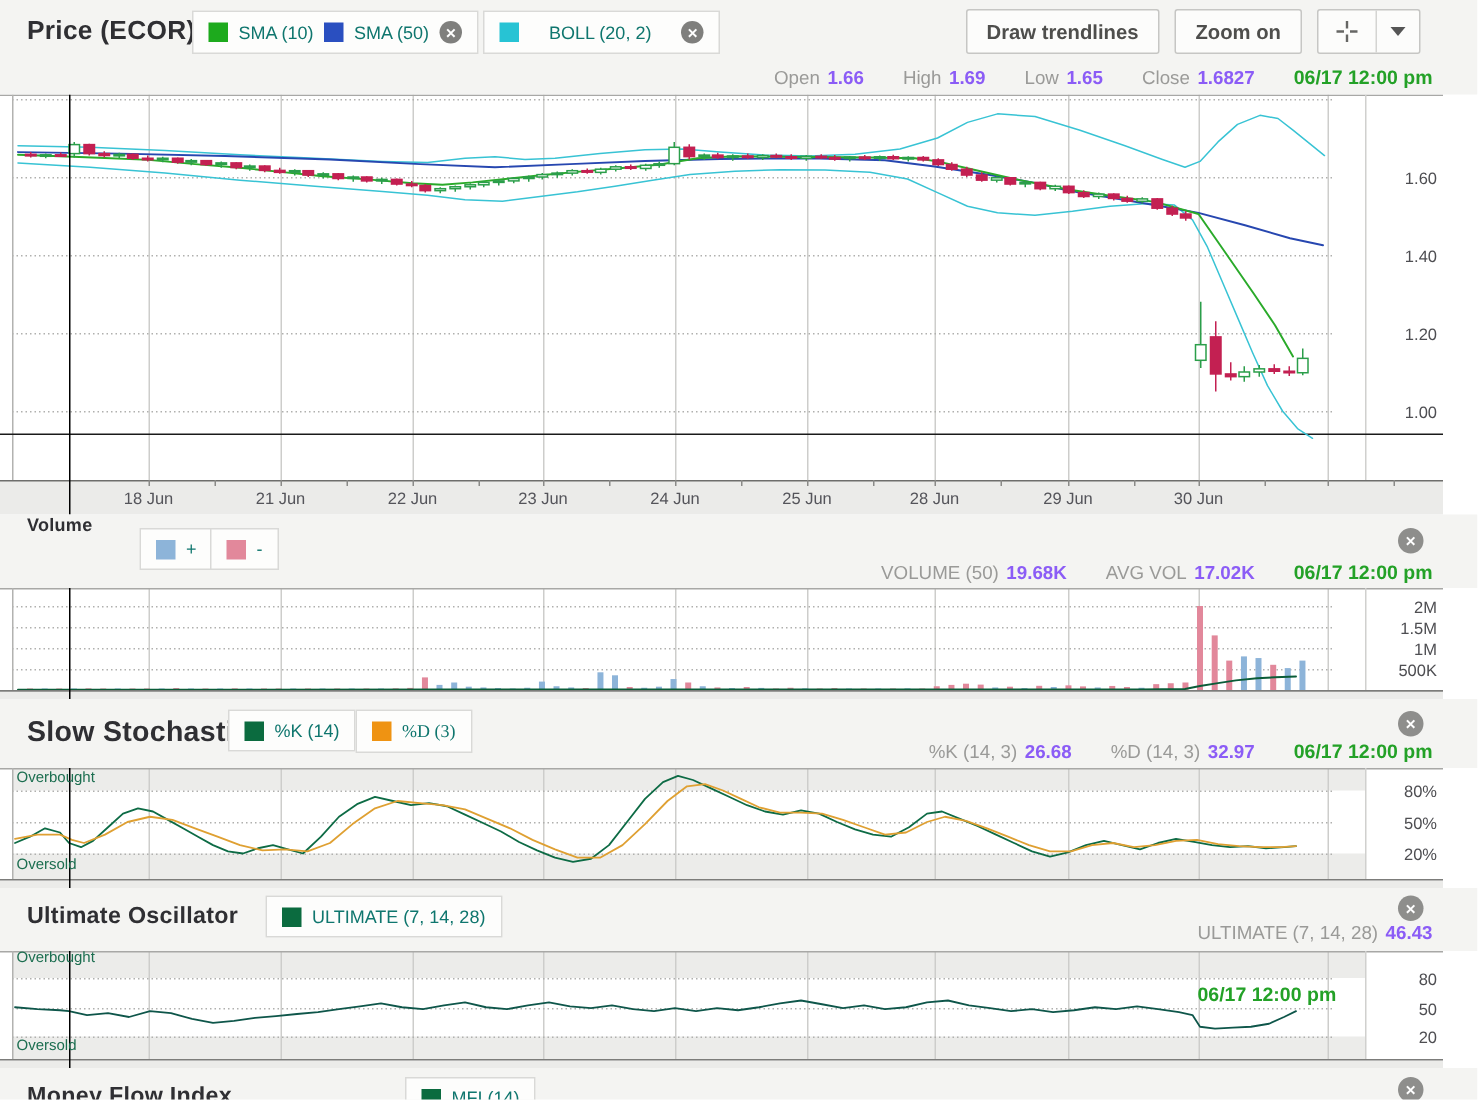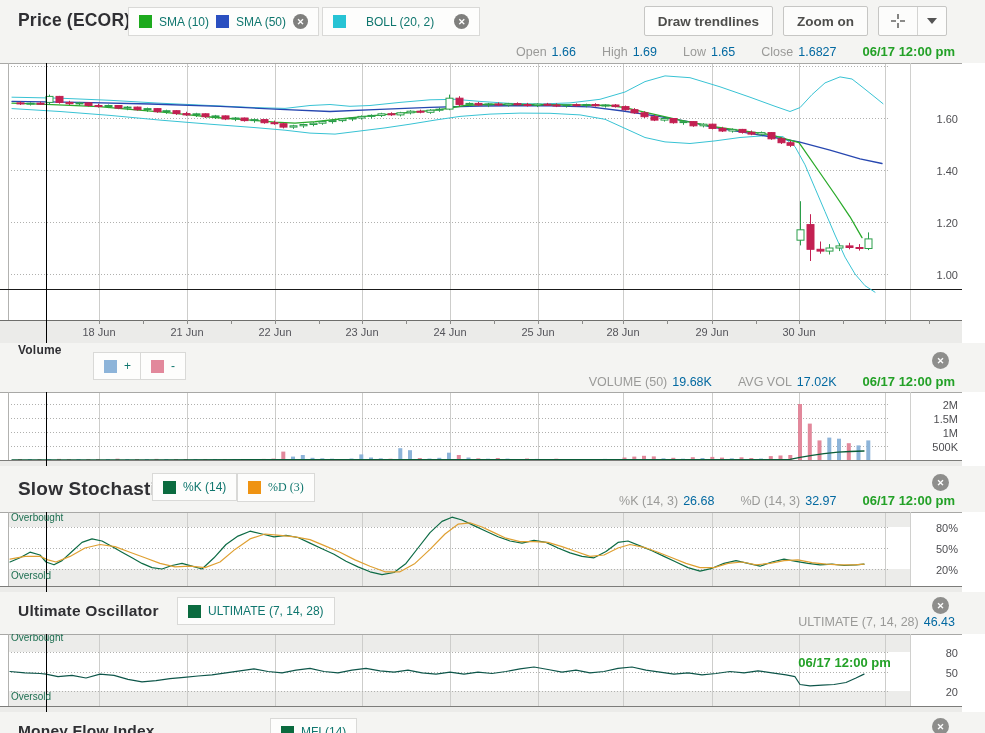--- a/index.html
+++ b/index.html
@@ -18,21 +18,21 @@
            display:flex;align-items:center;justify-content:center;font-size:9px;font-weight:bold;cursor:pointer;z-index:3;}
   .panel-close::before{content:"\2715";}
   .btn-row{position:absolute;top:6px;right:38px;display:flex;gap:10px;}
   .btn{background:#fcfcfb;border:1px solid #c6c6c4;border-radius:2px;color:#4e4e4c;font-weight:bold;
        font-size:13.5px;padding:6px 13px;font-family:"Liberation Sans",sans-serif;cursor:pointer;}
   .split-btn{display:flex;border:1px solid #c6c6c4;border-radius:2px;background:#fcfcfb;}
   .split-left{padding:5px 10px;display:flex;align-items:center;cursor:pointer;}
   .split-right{padding:5px 9px;border-left:1px solid #d4d4d2;display:flex;align-items:center;cursor:pointer;}
   .caret{width:0;height:0;border-left:5px solid transparent;border-right:5px solid transparent;border-top:6px solid #555;}
   .stats{position:absolute;right:30px;display:flex;gap:26px;font-size:12.5px;color:#9a9a98;align-items:baseline;white-space:nowrap;}
-  .sval{font-weight:normal;color:#0369a1;margin-left:5px;}
+  .sval{font-weight:bold;color:#8b5cf6;margin-left:5px;}
   .tstamp{color:#23a127;font-weight:bold;font-size:13px;}
 </style>
 </head>
 <body>
 
 <svg width="985" height="733" viewBox="0 0 985 733" style="position:absolute;left:0;top:0;z-index:1">
     <line x1="99.5" y1="63" x2="99.5" y2="320" stroke="#cdcdcb" stroke-width="1"></line>
     <line x1="187.5" y1="63" x2="187.5" y2="320" stroke="#cdcdcb" stroke-width="1"></line>
     <line x1="275.5" y1="63" x2="275.5" y2="320" stroke="#cdcdcb" stroke-width="1"></line>
     <line x1="362.5" y1="63" x2="362.5" y2="320" stroke="#cdcdcb" stroke-width="1"></line>

